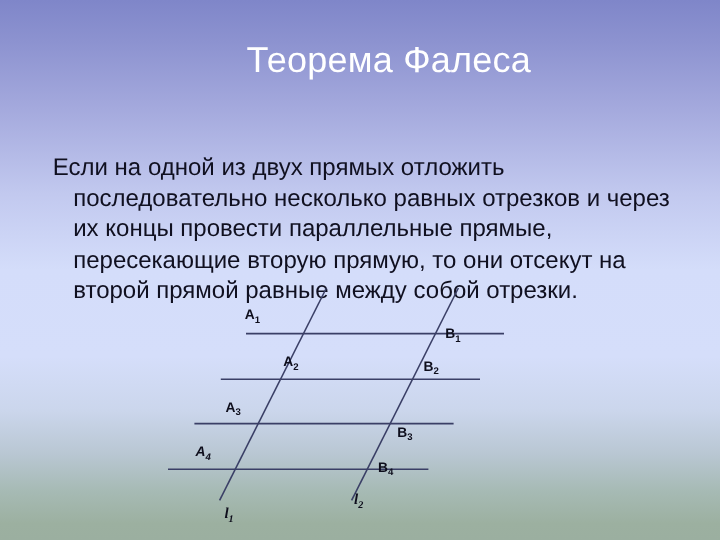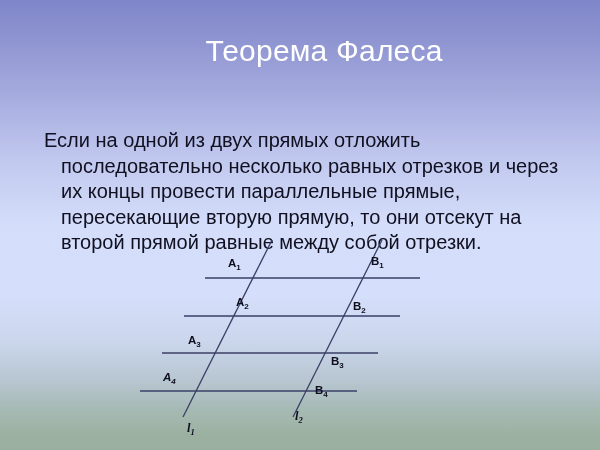--- a/index.html
+++ b/index.html
@@ -113,25 +113,25 @@
         <line x1="162" y1="353" x2="378" y2="353" stroke="#3a3f66" stroke-width="1.3" stroke-linecap="butt"></line>
         <line x1="140" y1="391" x2="357" y2="391" stroke="#3a3f66" stroke-width="1.3" stroke-linecap="butt"></line>
       </g>
     <g id="transversals-group">
         <line x1="272" y1="240" x2="183" y2="417" stroke="#3a3f66" stroke-width="1.3" stroke-linecap="butt"></line>
         <line x1="382" y1="240" x2="293" y2="417" stroke="#3a3f66" stroke-width="1.3" stroke-linecap="butt"></line>
       </g>
   </svg>
 
   <div id="labels-layer">
-      <div class="lbl" style="left: 228px; top: 258px;">A<sub>1</sub></div>
+      <div class="lbl" style="left: 204px; top: 258px;">A<sub>1</sub></div>
       <div class="lbl" style="left: 208px; top: 297px; margin-left: 28px;">A<sub>2</sub></div>
       <div class="lbl" style="left: 188px; top: 335px;">A<sub>3</sub></div>
       <div class="lbl" style="left: 163px; top: 372px; font-style: italic;">A<sub>4</sub></div>
-      <div class="lbl" style="left: 371px; top: 256px;">B<sub>1</sub></div>
+      <div class="lbl" style="left: 371px; top: 274px;">B<sub>1</sub></div>
       <div class="lbl" style="left: 353px; top: 301px;">B<sub>2</sub></div>
       <div class="lbl" style="left: 331px; top: 356px;">B<sub>3</sub></div>
       <div class="lbl" style="left: 315px; top: 385px;">B<sub>4</sub></div>
       <div class="lbl-line" style="left: 187px; top: 398px;">l<sub>1</sub></div>
       <div class="lbl-line" style="left: 295px; top: 386px; font-family: Liberation Serif, serif;">l<sub>2</sub></div>
     </div>
 
 </div>
 
 </body></html>

